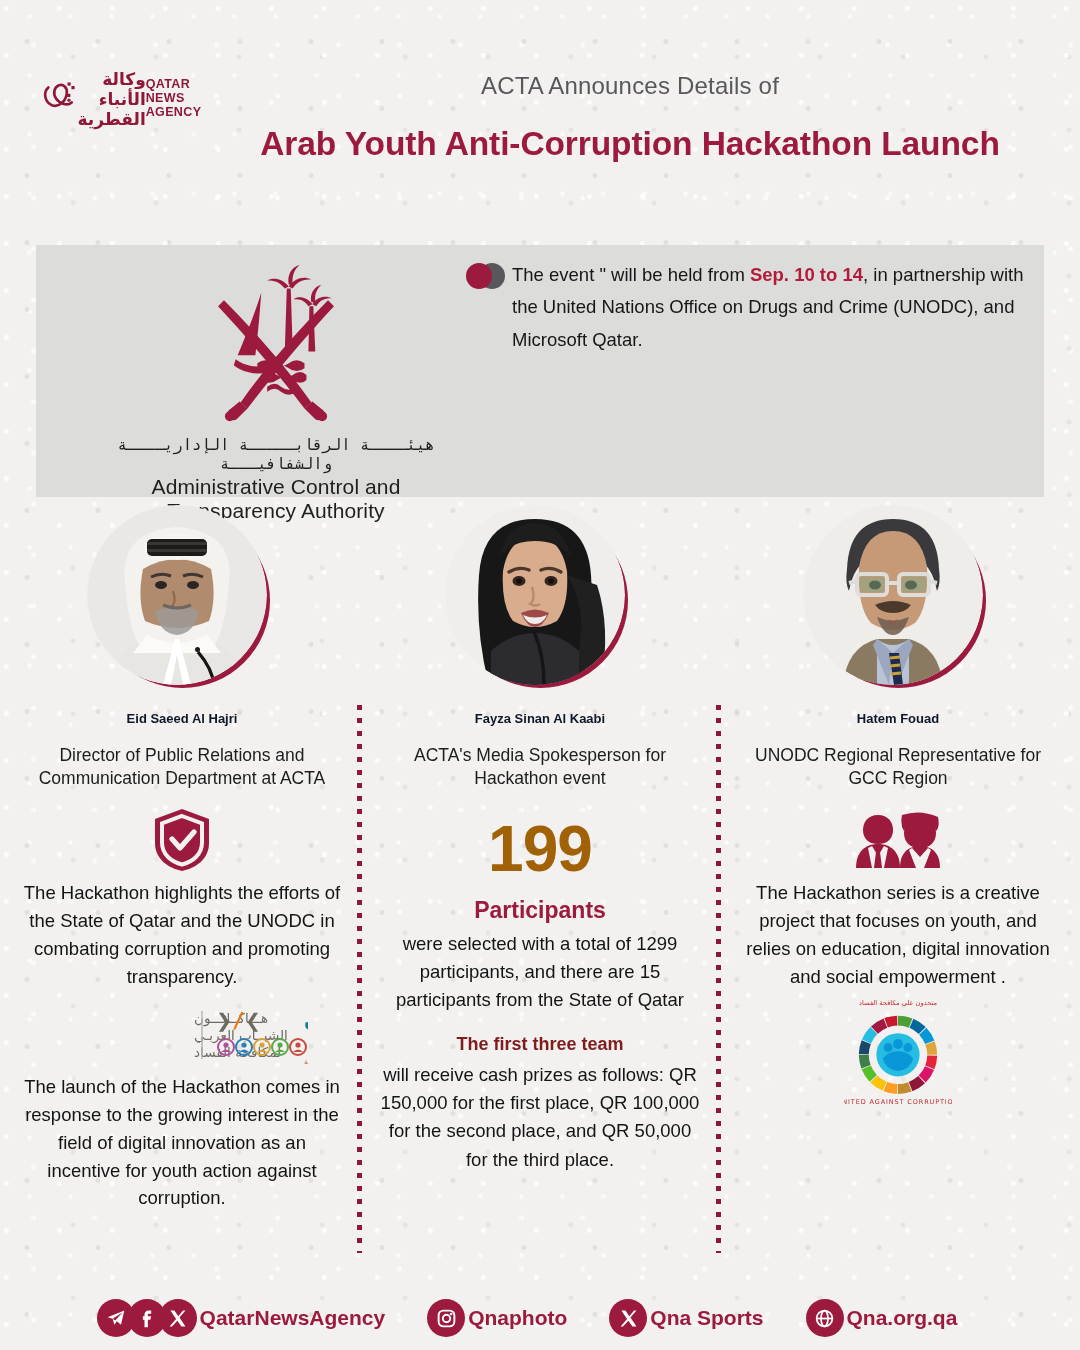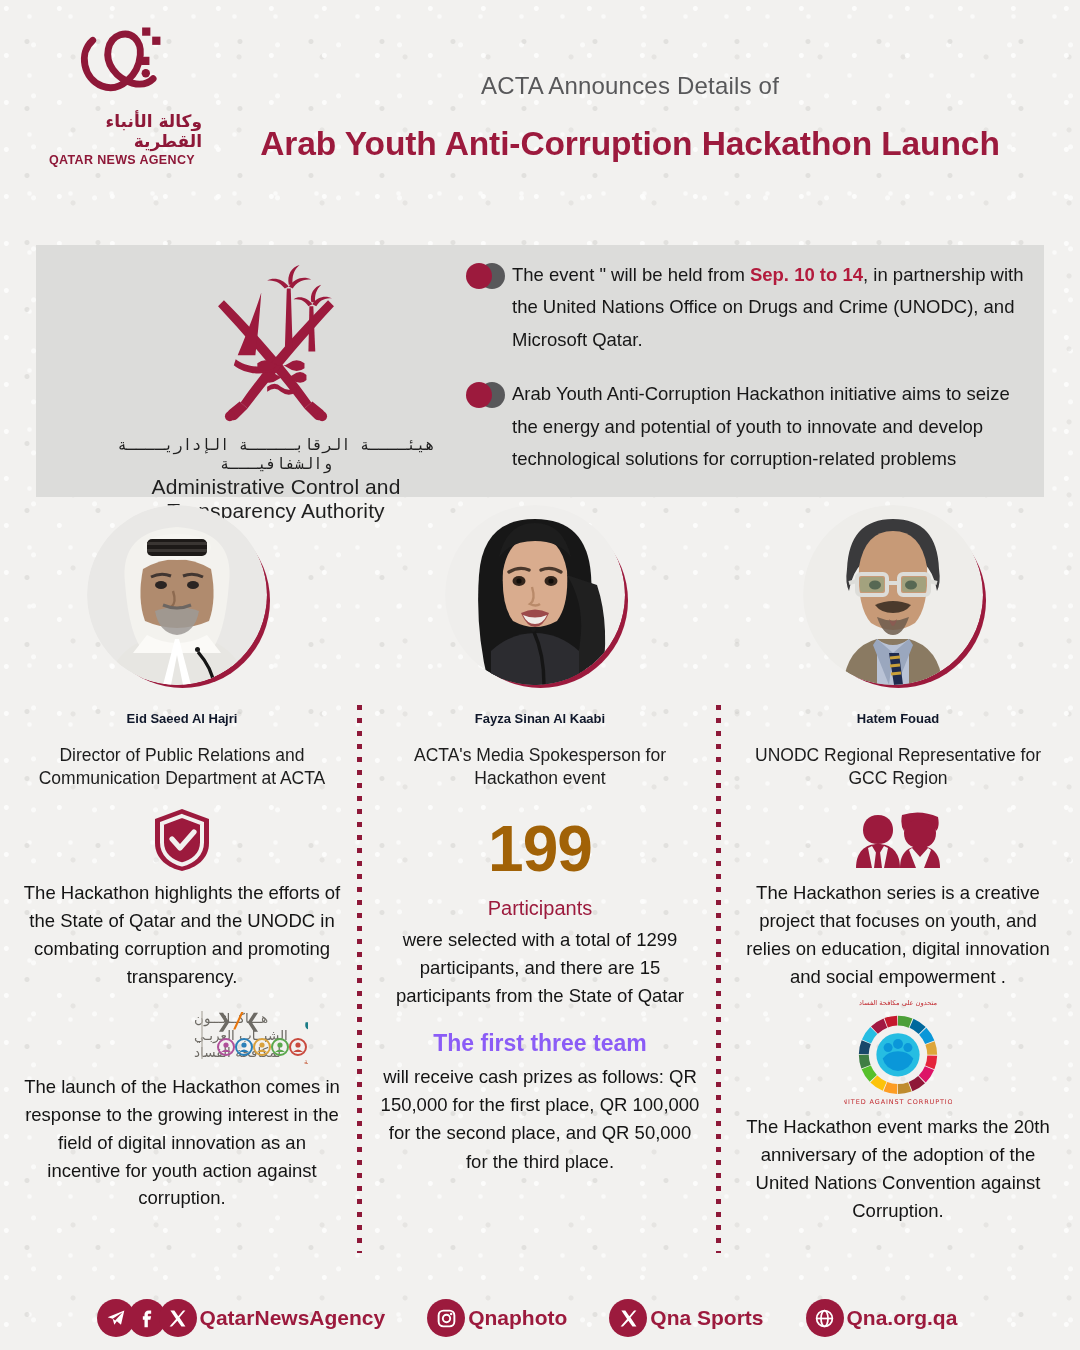--- a/index.html
+++ b/index.html
@@ -21,21 +21,21 @@
       radial-gradient(circle at 88% 78%, rgba(196,194,190,.3) 0 2px, transparent 3px),
       radial-gradient(circle at 55% 88%, rgba(255,255,255,.7) 0 2px, transparent 3px);
     background-size: 53px 47px, 71px 67px, 41px 59px, 83px 73px, 61px 51px;
     opacity:.9;
   }
   .wrap{ position:relative; z-index:2; width:1080px; height:1350px; }
 
   
   .header{ position:absolute; left:0; top:0; width:1080px; height:215px; }
   .qna-logo{ position:absolute; left:42px; top:22px; width:160px; height:150px;
-             display:flex; flex-direction:column; align-items:center; }
+             display:flex; flex-direction:row; align-items:center; }
   .qna-mark{ width:92px; height:86px; }
   .qna-ar{ font-size:17px; color:#8e1838; margin-top:3px; letter-spacing:.5px;
            font-family:"DejaVu Sans", sans-serif; direction:rtl; font-weight:bold;}
   .qna-en{ font-size:12.5px; color:#8e1838; font-weight:bold; letter-spacing:.35px; margin-top:2px;}
 
   .title-block{ position:absolute; left:200px; top:72px; width:860px; text-align:center; }
   .title-1{ font-size:24px; font-weight:normal; color:#58585a; letter-spacing:.2px; }
   .title-2{ font-size:33.5px; font-weight:bold; color:#9c1a3d; margin-top:25px; letter-spacing:-.1px;}
 
   
@@ -68,22 +68,22 @@
                border-radius:50%; overflow:hidden; }
 
   .pname{ font-size:13px; font-weight:bold; color:#0f172a; margin-top:16px; }
   .ptitle{ font-size:17.5px; color:#1d1d1d; line-height:1.34; margin-top:18px; }
 
   .icon-slot{ height:66px; display:flex; align-items:center; justify-content:center; margin-top:16px;}
   .body-txt{ font-size:18.5px; line-height:1.52; color:#141414; margin-top:6px; }
   .body-txt.tight{ line-height:1.5; }
 
   .bignum{ font-size:64px; font-weight:bold; color:#a16207; line-height:1; margin-top:26px; letter-spacing:-1px;}
-  .sublabel{ font-size:20px; font-weight:normal; color:#9c1a3d; margin-top:16px; }
-  .redhead{ font-size:23px; font-weight:bold; color:#8b5cf6; margin-top:20px; }
+  .sublabel{ font-size:23px; font-weight:bold; color:#9c1a3d; margin-top:16px; }
+  .redhead{ font-size:18px; font-weight:bold; color:#7f1d1d; margin-top:20px; }
 
   
   .vdot{ position:absolute; top:705px; width:5px; height:548px;
          background-image:linear-gradient(to bottom,#8e1838 0 5px, transparent 5px 13px);
          background-size:5px 13px; }
   .vdot.d1{ left:357px; } .vdot.d2{ left:716px; }
 
   
   .hack-logo{ width:252px; height:62px; margin:14px auto 6px; display:block; }
   
@@ -161,27 +161,20 @@
       <div class="emblem-en">Administrative Control and Transparency Authority</div>
     </div>
 
     <div class="bullets">
       <div class="bullet-row">
         <span class="bullet-dot">
           <i class="b"></i>
             <i class="a"></i>
         </span>
         <span class="bullet-txt"><span>The event " will be held from </span><span class="hl">Sep. 10 to 14</span><span>, in partnership with the United Nations Office on Drugs and Crime (UNODC), and Microsoft Qatar.</span></span>
-      </div>
-      <div class="bullet-row">
-        <span class="bullet-dot">
-          <i class="b"></i>
-            <i class="a"></i>
-        </span>
-        <span class="bullet-txt">Arab Youth Anti-Corruption Hackathon initiative aims to seize the energy and potential of youth to innovate and develop technological solutions for corruption-related problems</span>
       </div>
     </div>
   </div>
 
   <div class="vdot d1"></div>
   <div class="vdot d2"></div>
 
   <div class="cols">
 
     <div class="col c1">
@@ -391,21 +384,20 @@
           <circle cx="0" cy="0" r="24" fill="#26bde2"></circle>
           <circle cx="-11" cy="-8" r="5" fill="#0a97d9"></circle>
           <circle cx="0" cy="-12" r="5.5" fill="#0a97d9"></circle>
           <circle cx="11" cy="-8" r="5" fill="#0a97d9"></circle>
           <path d="M-17 4 q6 -8 17 -8 q11 0 17 8 q-3 12 -17 14 q-14 -2 -17 -14Z" fill="#0a97d9"></path>
         </g>
         <text x="60" y="7" font-size="7.4" text-anchor="middle" fill="#c1272d" font-family="DejaVu Sans, sans-serif" direction="rtl">متحدون على مكافحة الفساد</text>
         <text x="60" y="117" font-size="7.2" text-anchor="middle" fill="#c1272d" font-family="DejaVu Sans, sans-serif" letter-spacing="1">UNITED AGAINST CORRUPTION</text>
       </svg>
 
-      <div class="body-txt tight">The Hackathon event  marks the 20th anniversary of the adoption of the United Nations Convention against Corruption.</div>
     </div>
   </div>
 
   <div class="footer">
 
     <div class="fgrp">
       <span class="fcirc">
         <svg width="20" height="20" viewBox="0 0 24 24">
             <path d="M22 3 L2 11 l6 2 2 7 3 -4 5 4 4 -17Z M8 13 l12 -8 -9 10Z" fill="#fff"></path>
           </svg>

